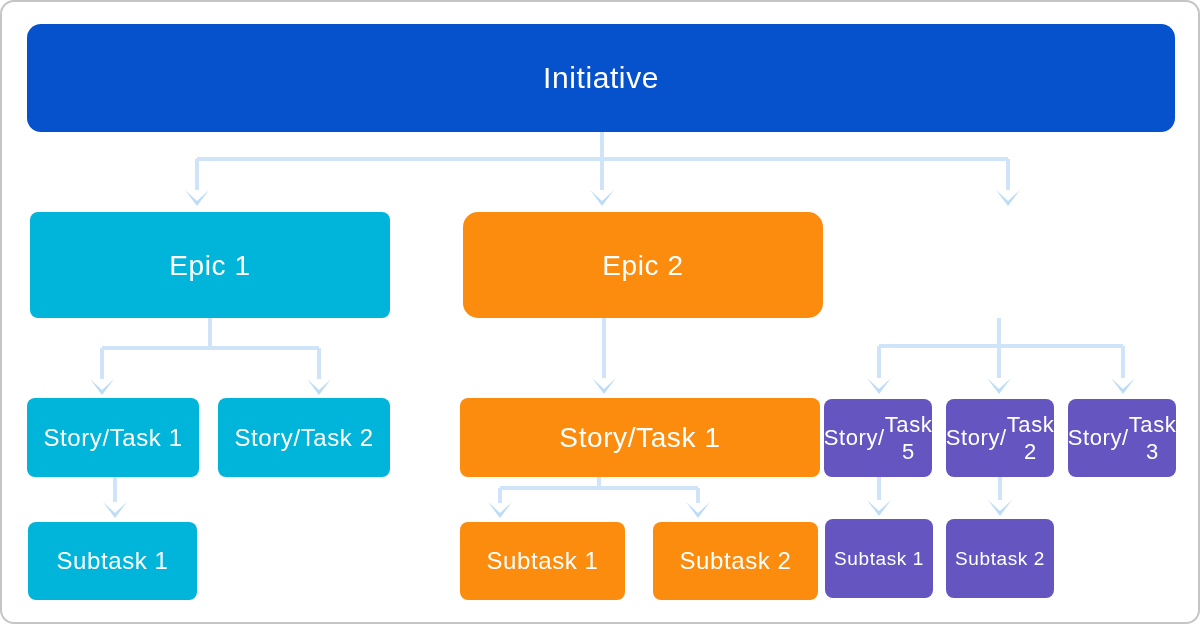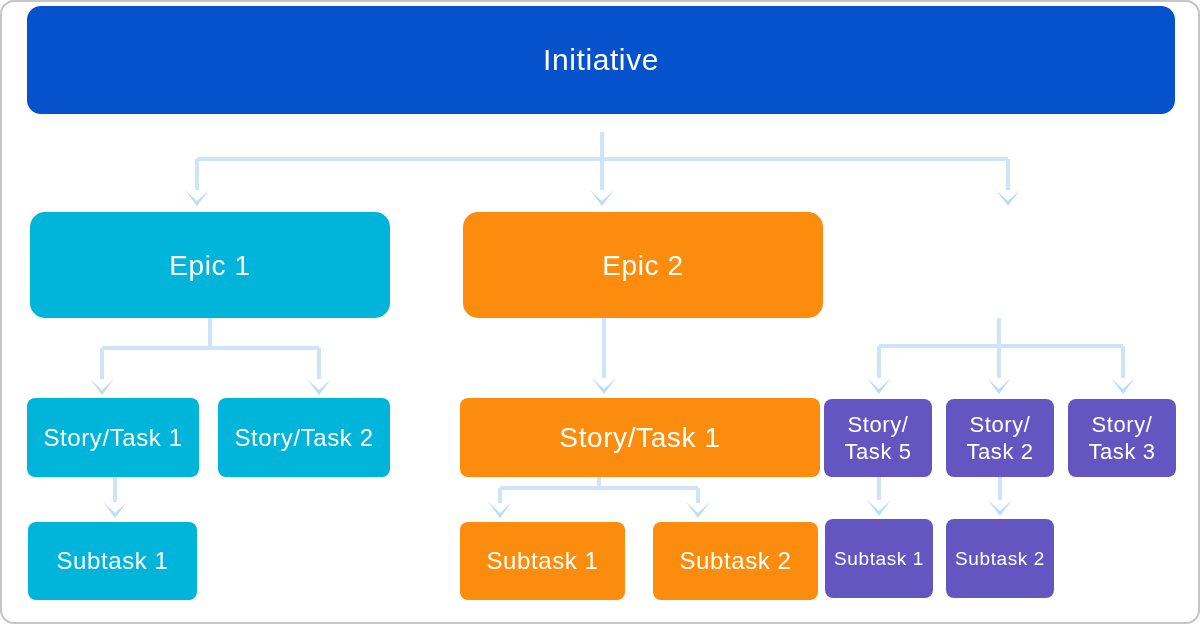--- a/index.html
+++ b/index.html
@@ -29,28 +29,28 @@
   .connectors path.arrowhead{fill:var(--color-arrow);stroke:none;}
   .node{
     position:absolute;
     display:flex;align-items:center;justify-content:center;
     color:var(--color-text);
     text-align:center;
     letter-spacing:0.6px;
     border-radius:8px;
     line-height:1.25;
   }
-  .col{flex-direction:column;}
+  .col{}
   .bg-initiative{background:var(--color-initiative);}
   .bg-epic1{background:var(--color-epic1);}
   .bg-epic2{background:var(--color-epic2);margin-left:40px;}
   .bg-epic3{background:var(--color-epic3);}
 
-  .n-initiative{left:25px;top:4px;width:1148px;height:108px;font-size:30px;border-radius:14px;}
-  .n-epic1{left:28px;top:210px;width:360px;height:106px;font-size:28px;border-radius:15px;}
+  .n-initiative{left:25px;top:22px;width:1148px;height:108px;font-size:30px;border-radius:14px;}
+  .n-epic1{left:28px;top:210px;width:360px;height:106px;font-size:28px;border-radius:8px;}
   .n-epic2{left:421px;top:210px;width:360px;height:106px;font-size:28px;border-radius:15px;}
   .n-epic3{left:815px;top:210px;width:360px;height:106px;font-size:28px;border-radius:15px;}
   .n-e1s1{left:25px;top:396px;width:172px;height:79px;font-size:24px;}
   .n-e1s2{left:216px;top:396px;width:172px;height:79px;font-size:24px;}
   .n-e2s1{left:418px;top:396px;width:360px;height:79px;font-size:28px;}
   .n-e3s1{left:822px;top:397px;width:108px;height:78px;font-size:22px;}
   .n-e3s2{left:944px;top:397px;width:108px;height:78px;font-size:22px;}
   .n-e3s3{left:1066px;top:397px;width:108px;height:78px;font-size:22px;}
   .n-e1sub1{left:26px;top:520px;width:169px;height:78px;font-size:24px;}
   .n-e2sub1{left:418px;top:520px;width:165px;height:78px;font-size:24px;}

